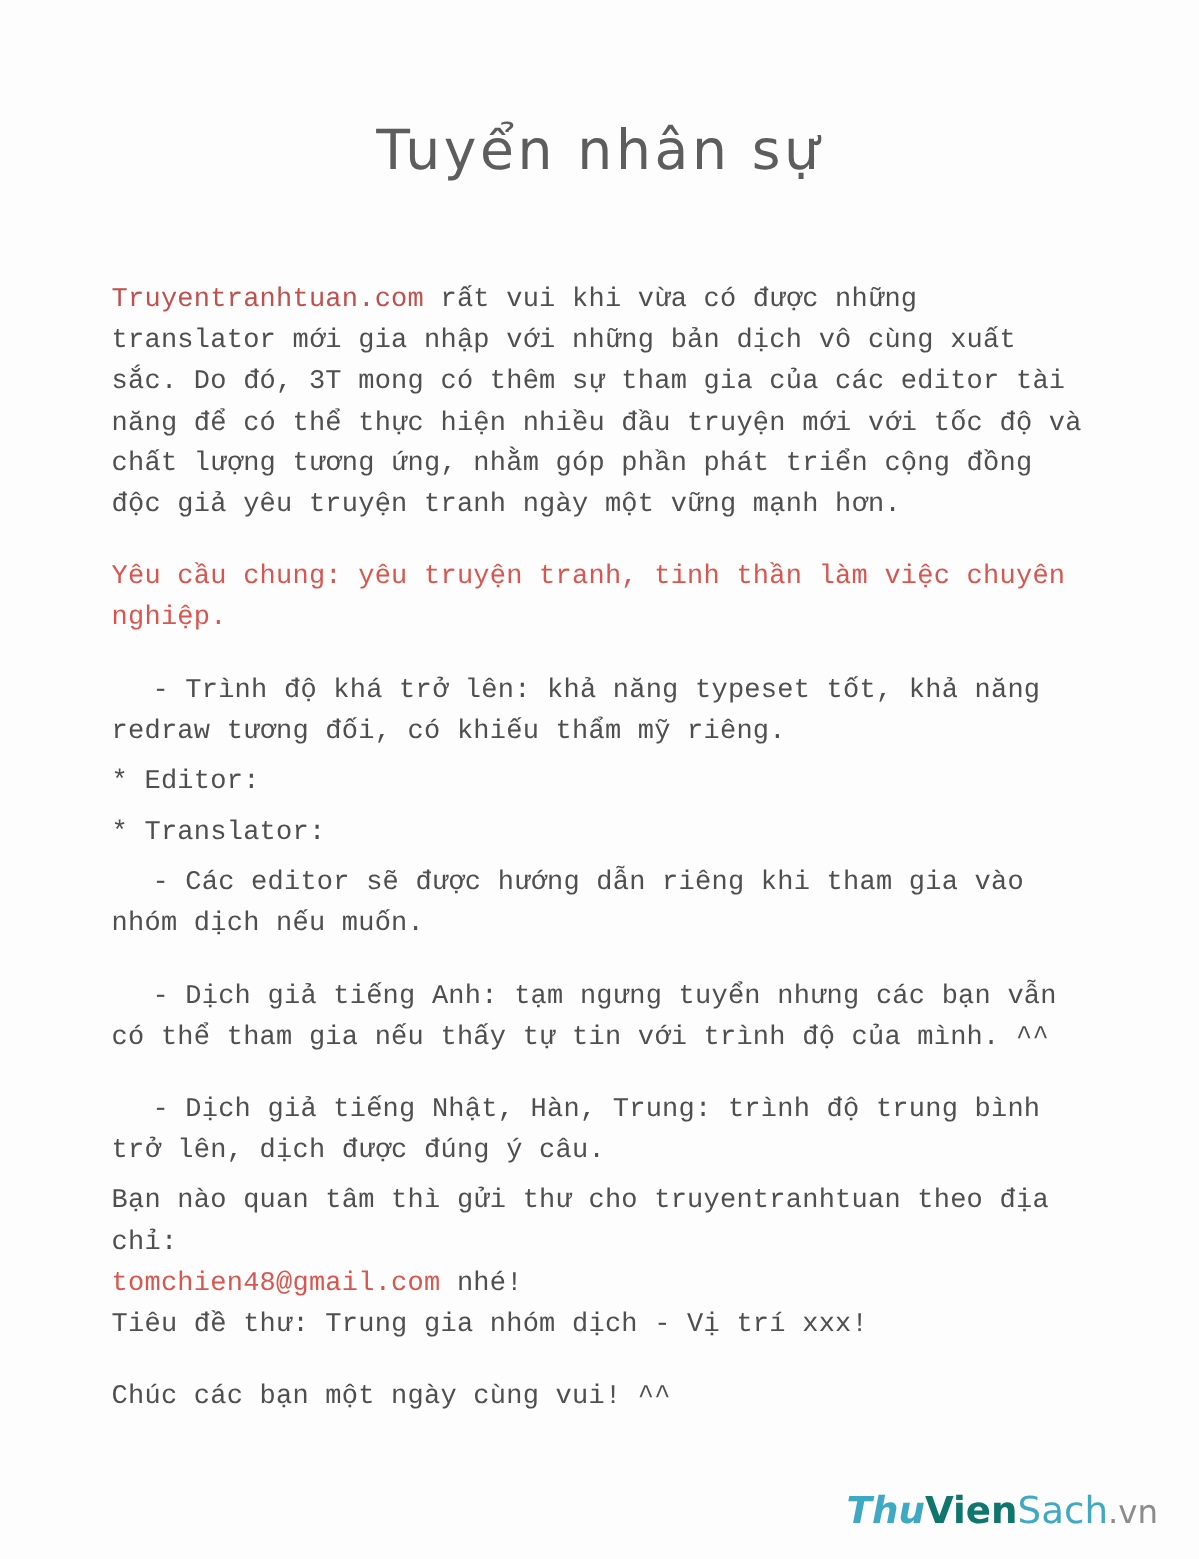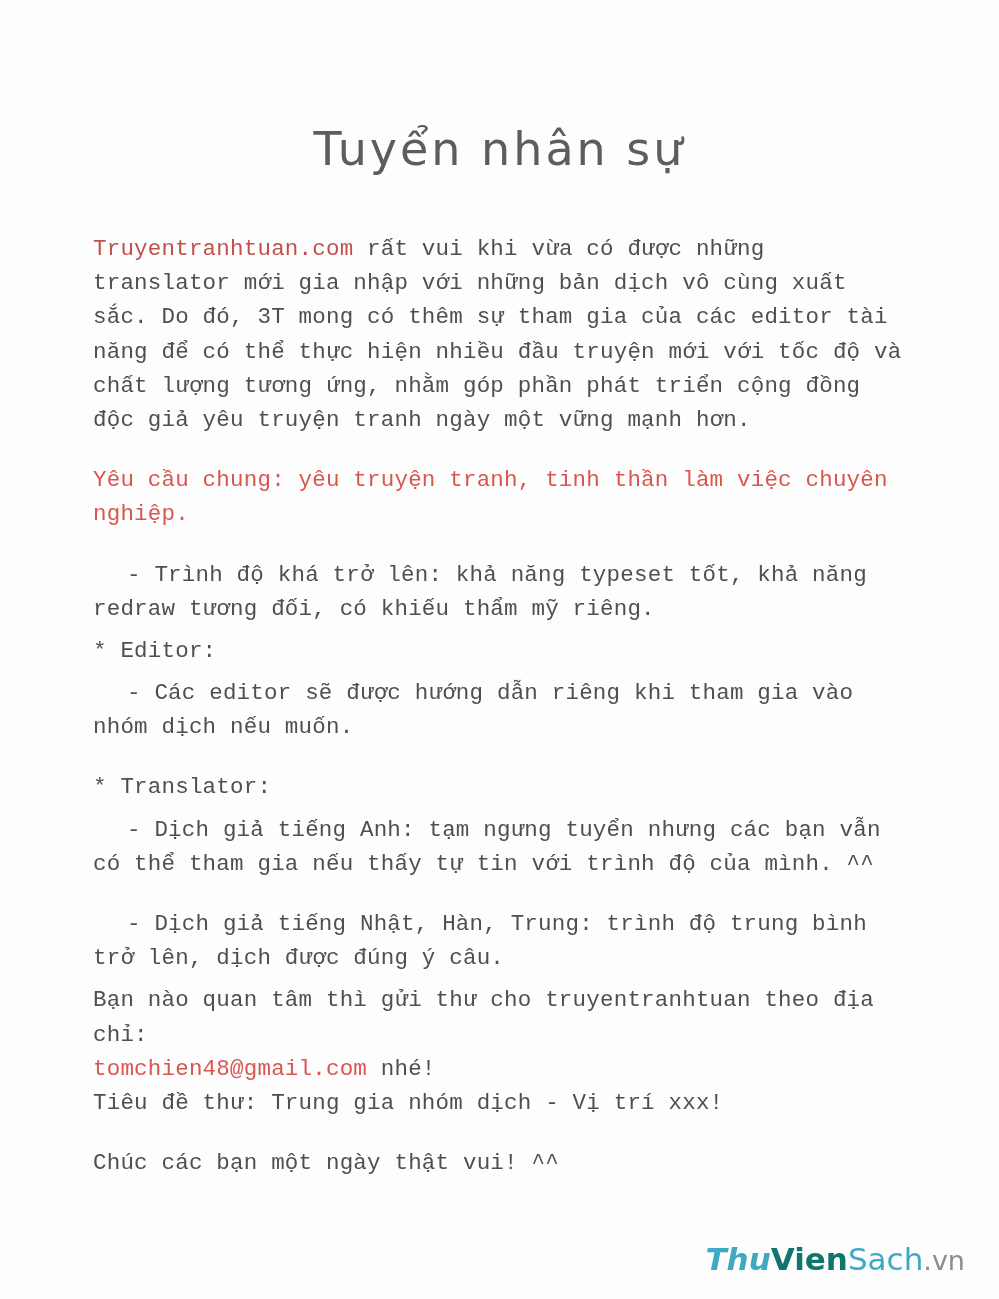--- a/index.html
+++ b/index.html
@@ -25,21 +25,20 @@
     position: absolute;
     top: 98px;
     left: 0;
     right: 0;
     text-align: center;
     font-size: 46px;
     font-weight: 400;
     letter-spacing: 3px;
     color: #5d5d5d;
     font-family: "DejaVu Sans", sans-serif;
-    margin-top: 24px;
   }
   .content {
     position: absolute;
     top: 232px;
     left: 93px;
     width: 820px;
     font-size: 22.5px;
     line-height: 1.52;
     color: #4f4f4f;
     letter-spacing: 0.2px;
@@ -107,35 +106,35 @@
 
     <p class="para"><span class="brand">Truyentranhtuan.com</span><span> rất vui khi vừa có được những translator mới gia nhập với những bản dịch vô cùng xuất sắc. Do đó, 3T mong có thêm sự tham gia của các editor tài năng để có thể thực hiện nhiều đầu truyện mới với tốc độ và chất lượng tương ứng, nhằm góp phần phát triển cộng đồng độc giả yêu truyện tranh ngày một vững mạnh hơn.</span></p>
 
     <p class="para" style="color:#d9564f;">Yêu cầu chung: yêu truyện tranh, tinh thần làm việc chuyên nghiệp.</p>
 
 
     <p class="para gap-sm"><span class="indent"></span><span>- Trình độ khá trở lên: khả năng typeset tốt, khả năng redraw tương đối, có khiếu thẩm mỹ riêng.</span></p>
 
     <p class="para gap-sm">* Editor:</p>
 
+    <p class="para gap-sm">* Translator:</p>
+
     <p class="para"><span class="indent"></span><span>- Các editor sẽ được hướng dẫn riêng khi tham gia vào nhóm dịch nếu muốn.</span></p>
-
-    <p class="para gap-sm">* Translator:</p>
 
     <p class="para"><span class="indent"></span><span>- Dịch giả tiếng Anh: tạm ngưng tuyển nhưng các bạn vẫn có thể tham gia nếu thấy tự tin với trình độ của mình. ^^</span></p>
 
     <p class="para gap-sm"><span class="indent"></span><span>- Dịch giả tiếng Nhật, Hàn, Trung: trình độ trung bình trở lên, dịch được đúng ý câu.</span></p>
 
     <p class="para tight">Bạn nào quan tâm thì gửi thư cho truyentranhtuan theo địa chỉ:</p>
 
     <p class="para tight"><span class="redline">tomchien48@gmail.com</span><span> nhé!</span></p>
 
     <p class="para">Tiêu đề thư: Trung gia nhóm dịch - Vị trí xxx!</p>
 
-    <p class="para">Chúc các bạn một ngày thật vui! ^^</p>
+    <p class="para">Chúc các bạn một ngày cùng vui! ^^</p>
 
   </div>
 
   <div class="footer">
     <span class="thu">Thu</span><span class="vien">Vien</span><span class="sach">Sach</span><span class="tld">.vn</span>
   </div>
 
 </div>
 
 </body></html>

